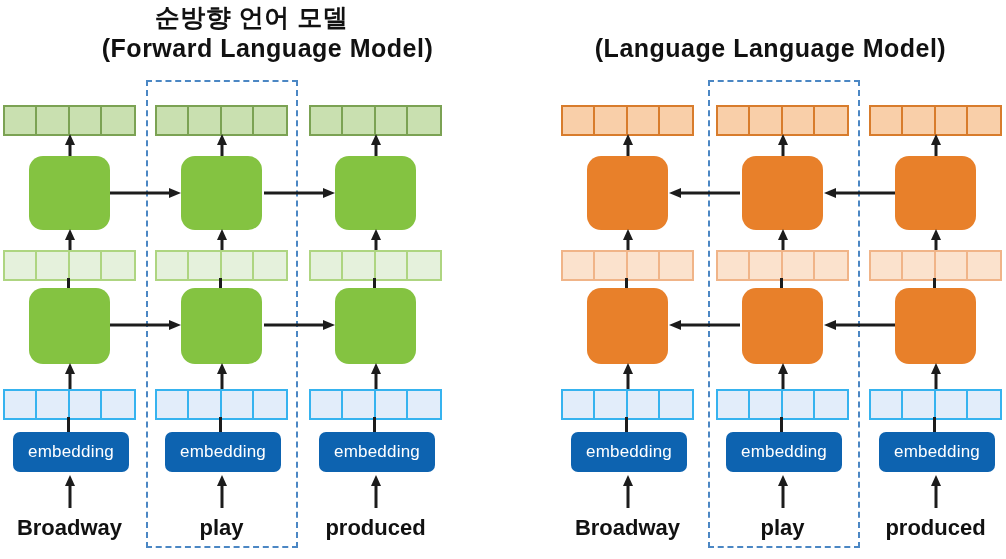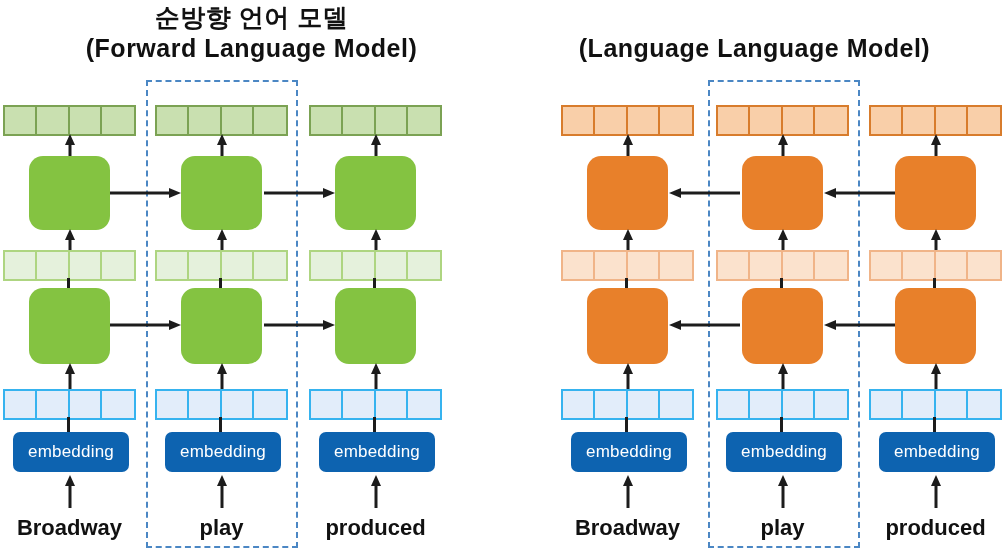--- a/index.html
+++ b/index.html
@@ -30,21 +30,21 @@
     left: 0;
     width: 503px;
     text-align: center;
     font-size: 25px;
     font-weight: bold;
     letter-spacing: 0.5px;
     line-height: 1.12;
     color: #111111;
   }
   .panel-title.line1 { top: 3px; }
-  .panel-title.line2 { top: 34px; }
+  .panel-title.line2 { top: 34px; padding-left: 16px; }
 
   
   .focus-box {
     position: absolute;
     border: 2px dashed #4b87c4;
     box-sizing: border-box;
     background: transparent;
   }
 
   .column {

